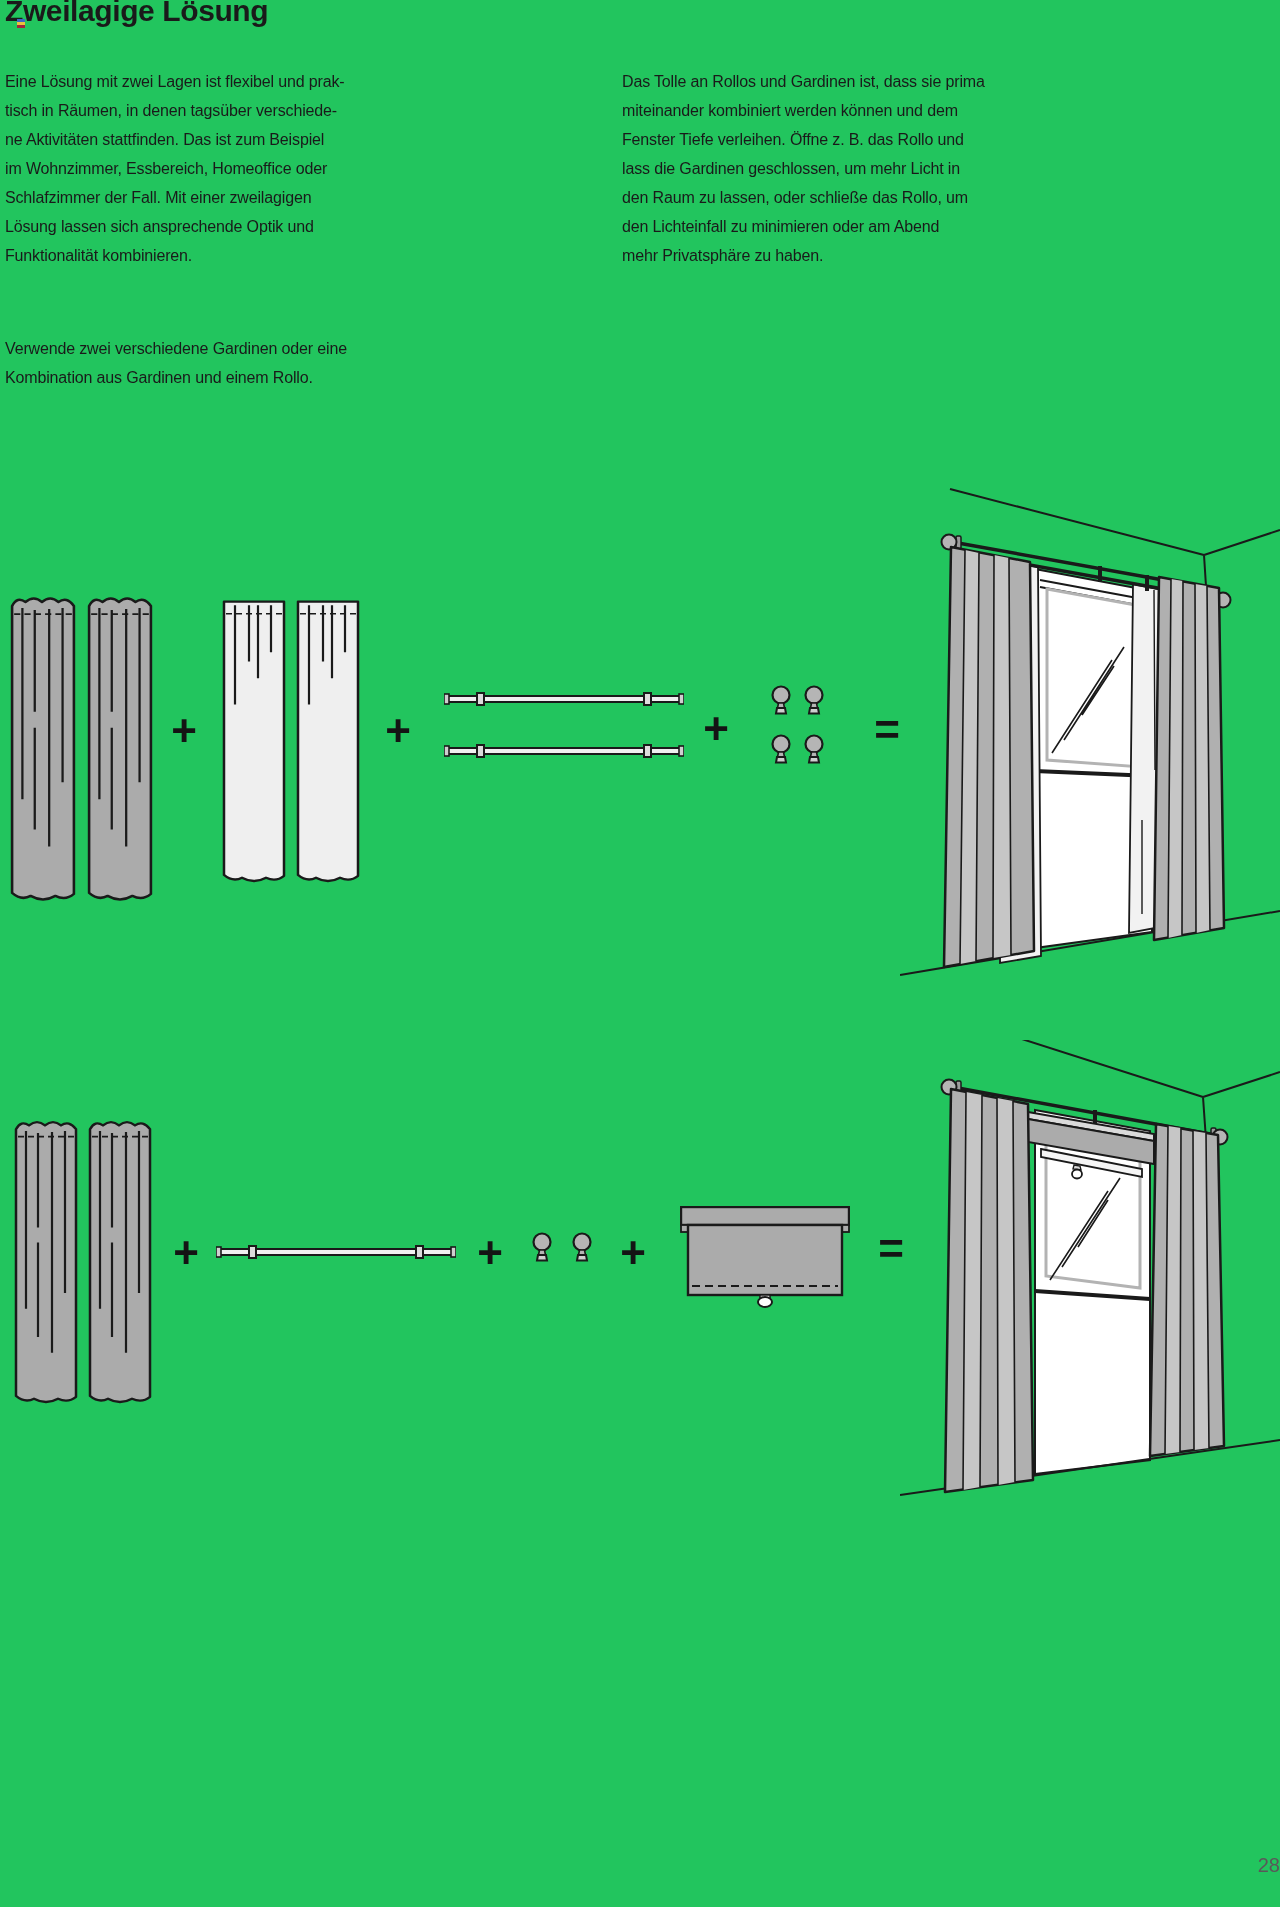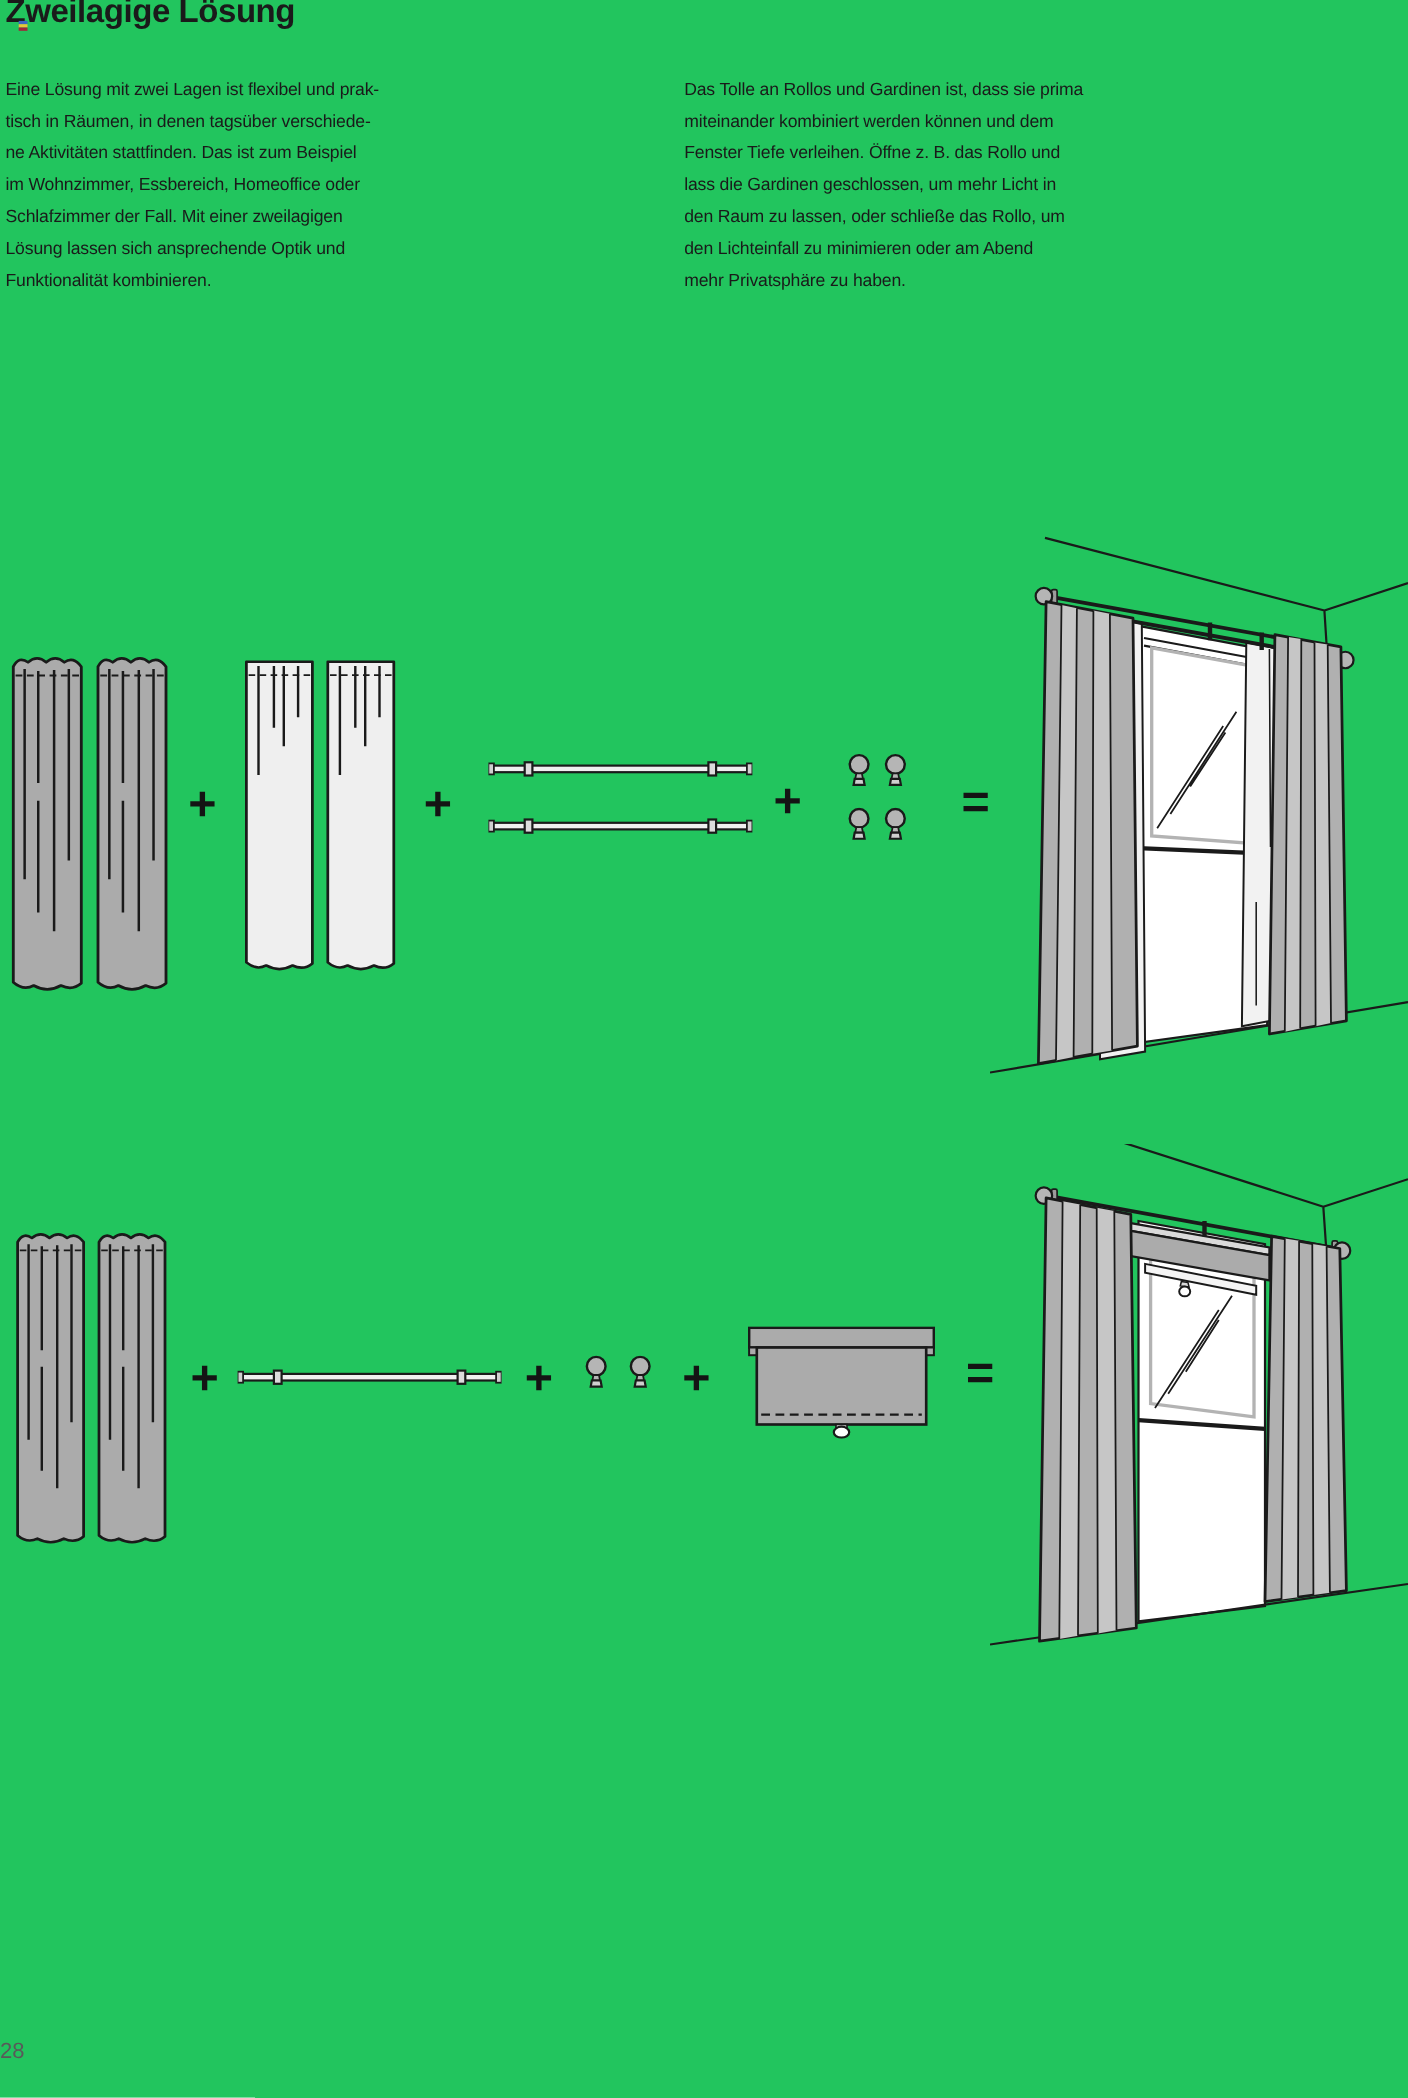--- a/index.html
+++ b/index.html
@@ -31,21 +31,21 @@
   .col-right{left:622px;}
   .para{margin:0;}
   .para + .para{margin-top:35px;}
   .op{
     transform:translate(-50%,-50%);
     font-size:44px;font-weight:700;color:#141414;
     line-height:1;
   }
   .pageno{
     left:0;top:1854px;width:1280px;
-    text-align:left;font-size:20px;color:#595959;
+    text-align:right;font-size:20px;color:#595959;
   }
   svg{display:block;overflow:hidden;}
 </style>
 </head>
 <body>
 
 <div class="page">
 
   <svg width="0" height="0" style="position:absolute" aria-hidden="true">
     <defs>
@@ -86,20 +86,22 @@
   </div>
 
   <div class="abs col col-left">
     <p class="para">Eine Lösung mit zwei Lagen ist flexibel und prak-
 tisch in Räumen, in denen tagsüber verschiede-
 ne Aktivitäten stattfinden. Das ist zum Beispiel
 im Wohnzimmer, Essbereich, Homeoffice oder
 Schlafzimmer der Fall. Mit einer zweilagigen
 Lösung lassen sich ansprechende Optik und
 Funktionalität kombinieren.</p>
+    <p class="para">Verwende zwei verschiedene Gardinen oder eine
+Kombination aus Gardinen und einem Rollo.</p>
   </div>
 
   <div class="abs col col-right">
     <p class="para">Das Tolle an Rollos und Gardinen ist, dass sie prima
 miteinander kombiniert werden können und dem
 Fenster Tiefe verleihen. Öffne z. B. das Rollo und
 lass die Gardinen geschlossen, um mehr Licht in
 den Raum zu lassen, oder schließe das Rollo, um
 den Lichteinfall zu minimieren oder am Abend
 mehr Privatsphäre zu haben.</p>

